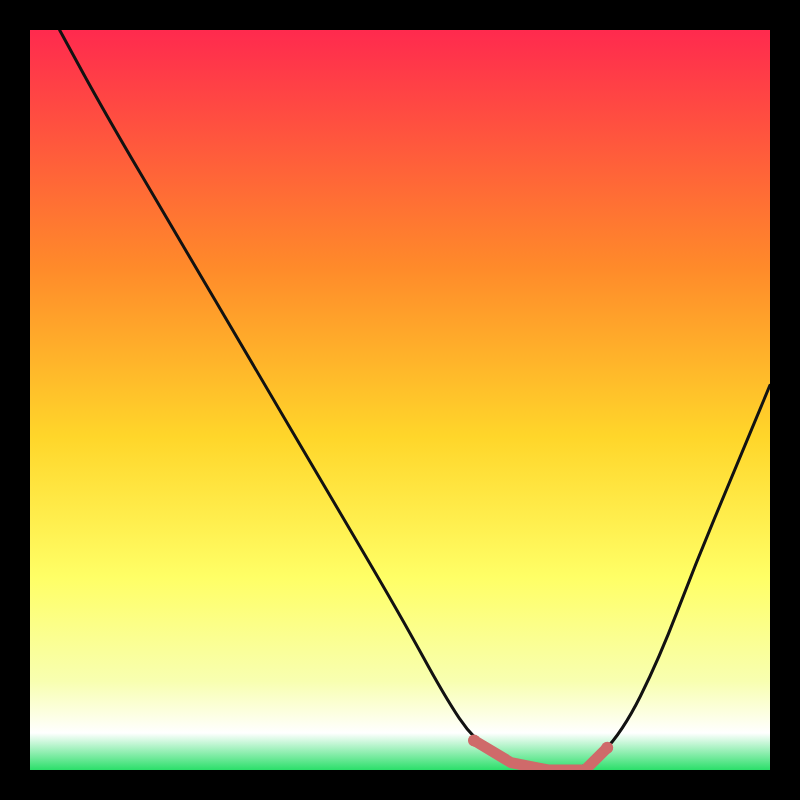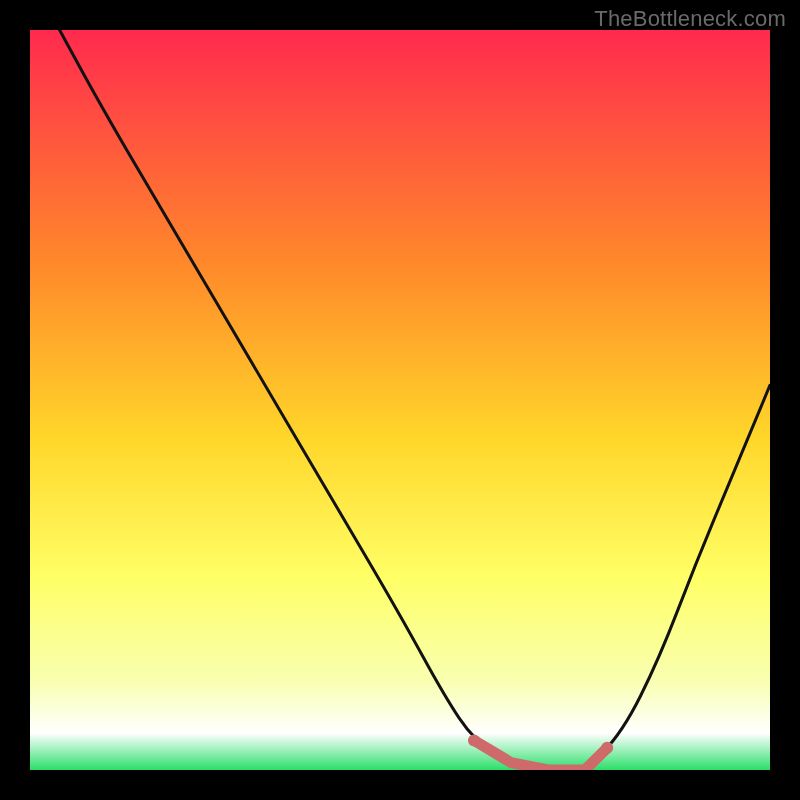--- a/index.html
+++ b/index.html
@@ -39,21 +39,20 @@
     display: block;
     width: 740px;
     height: 740px;
   }
 </style>
 </head>
 <body>
 
 <div class="frame">
 
-  <div class="watermark">TheBottleneck.com</div>
 
   <div class="plot-area">
     <svg viewBox="0 0 740 740">
       <defs>
         <linearGradient id="bg-grad" x1="0" y1="0" x2="0" y2="1">
           <stop offset="0%" stop-color="#ff2a4e"></stop>
           <stop offset="32%" stop-color="#ff8a2a"></stop>
           <stop offset="55%" stop-color="#ffd62a"></stop>
           <stop offset="74%" stop-color="#ffff66"></stop>
           <stop offset="88%" stop-color="#f8ffb0"></stop>

